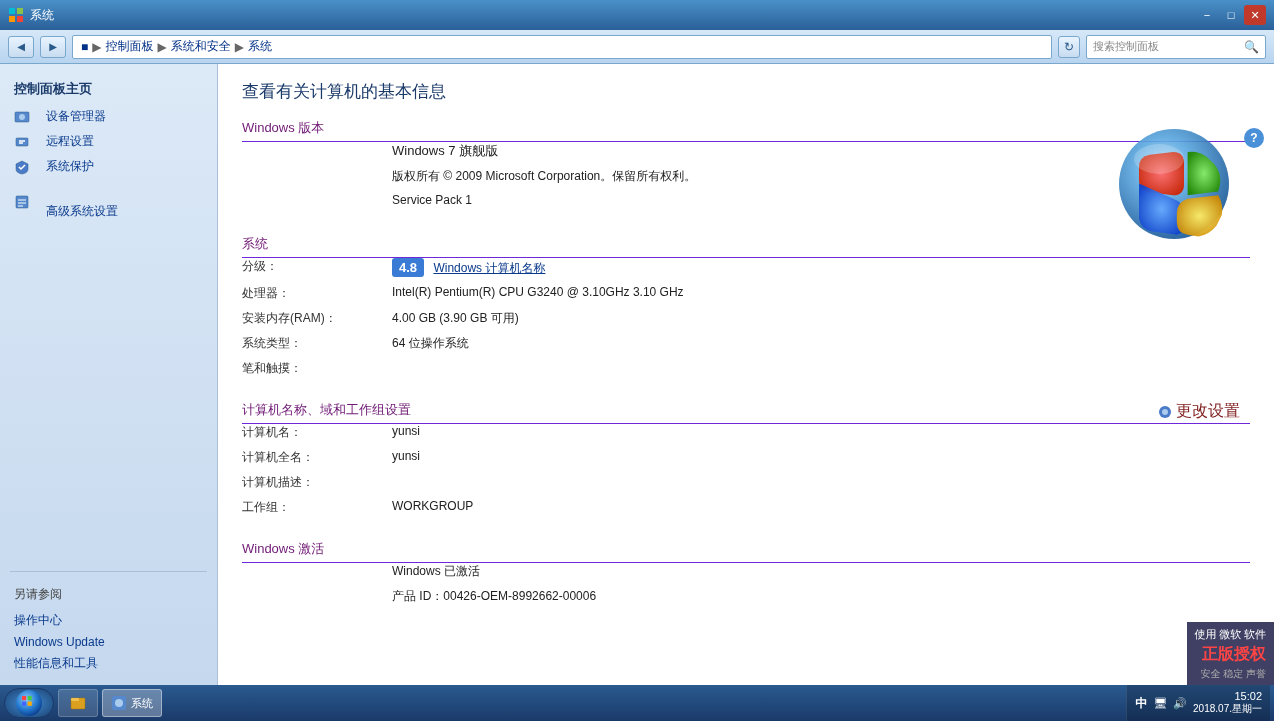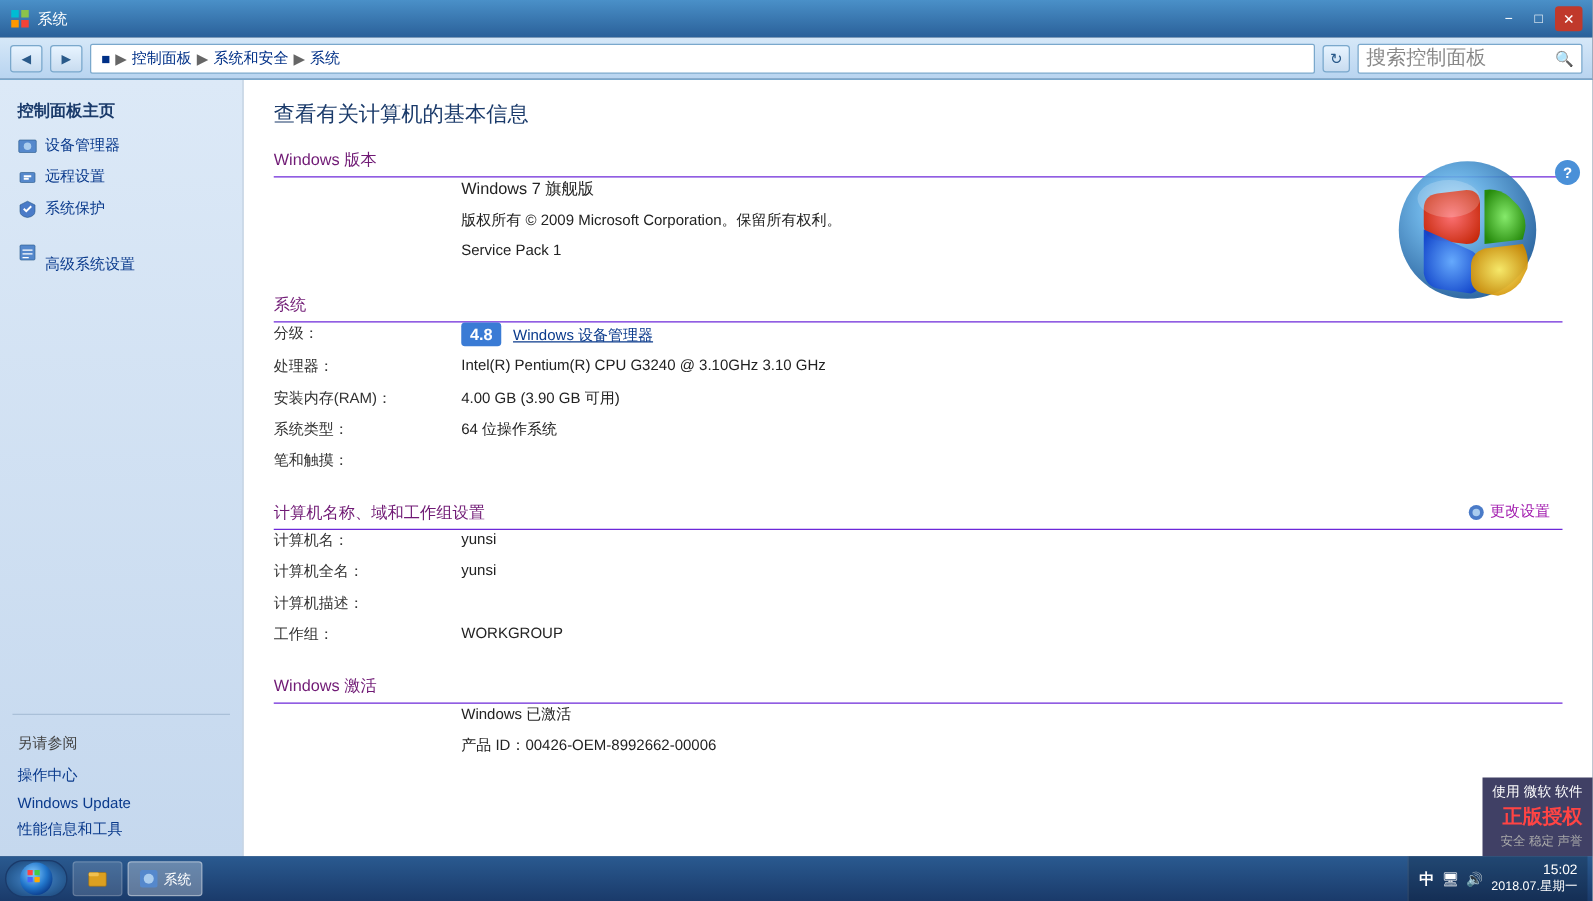--- a/index.html
+++ b/index.html
@@ -119,40 +119,40 @@
 
     
     .main-container {
       display: flex;
       height: calc(721px - 30px - 34px - 36px);
       background: white;
     }
 
     
     .sidebar {
-      width: 195px;
+      width: 218px;
       background: linear-gradient(to bottom, #dce9f7, #c5d8ee);
       border-right: 1px solid #aac0d8;
       padding: 10px 0;
       display: flex;
       flex-direction: column;
     }
     .sidebar-section-title {
       font-size: 13px;
       color: #1a3a6a;
       font-weight: bold;
       padding: 6px 14px;
       cursor: default;
     }
     .sidebar-item {
       display: flex;
       align-items: center;
       padding: 4px 14px;
       cursor: pointer;
-      gap: 6px;
+      gap: 16px;
       color: #0a3a8c;
       font-size: 12px;
     }
     .sidebar-item-icon {
       width: 16px;
       height: 16px;
       flex-shrink: 0;
     }
     .sidebar-divider {
       height: 1px;
@@ -227,24 +227,24 @@
       margin-right: 6px;
     }
     .score-link {
       color: #0a3a8c;
       text-decoration: underline;
       cursor: pointer;
       font-size: 12px;
     }
 
     .change-settings-link {
-      color: #a21caf;
+      color: #7f1d1d;
       text-decoration: none;
       cursor: pointer;
-      font-size: 12px;
+      font-size: 16px;
       display: flex;
       align-items: center;
       gap: 4px;
     }
 
     .section-title-bar {
       border-bottom: 1px solid #6d28d9;
       padding-bottom: 4px;
       margin-bottom: 0;
       color: #701a75;
@@ -376,21 +376,21 @@
     <span>■</span>
     <span class="breadcrumb-arrow"> ▶ </span>
     <span>控制面板</span>
     <span class="breadcrumb-arrow"> ▶ </span>
     <span>系统和安全</span>
     <span class="breadcrumb-arrow"> ▶ </span>
     <span>系统</span>
   </div>
   <div class="refresh-btn">↻</div>
   <div class="search-box">
-    <span style="color:#888;font-size:16px;">搜索控制面板</span>
+    <span style="color:#888;font-size:11px;">搜索控制面板</span>
     <span style="margin-left:auto;color:#666;">🔍</span>
   </div>
 </div>
 
 <div class="main-container">
 
   <div class="sidebar">
     <div class="sidebar-section-title">控制面板主页</div>
 
     <div class="sidebar-item">
@@ -512,21 +512,21 @@
     <div style="height:20px;"></div>
 
     <div>
       <div class="section-title-bar">系统</div>
       <div class="info-row">
         <div class="info-label">分级：</div>
         <div class="info-value">
           <span class="score-badge">
             <span>4.8</span>
           </span>
-          <a class="score-link">Windows 设备管理器</a>
+          <a class="score-link">Windows 计算机名称</a>
         </div>
       </div>
       <div class="info-row">
         <div class="info-label">处理器：</div>
         <div class="info-value">Intel(R) Pentium(R) CPU G3240 @ 3.10GHz   3.10 GHz</div>
       </div>
       <div class="info-row">
         <div class="info-label">安装内存(RAM)：</div>
         <div class="info-value">4.00 GB (3.90 GB 可用)</div>
       </div>
@@ -579,21 +579,21 @@
       <div class="info-row">
         <div class="info-label"></div>
         <div class="info-value">产品 ID：00426-OEM-8992662-00006</div>
       </div>
     </div>
 
   </div>
 </div>
 
 <div class="watermark">
-  <div style="font-size:11px;">使用 微软 软件</div>
+  <div style="font-size:11px;font-family:Liberation Serif, serif;">使用 微软 软件</div>
   <div class="watermark-title">正版授权</div>
   <div style="font-size:10px;color:#aaa;">安全 稳定 声誉</div>
 </div>
 
 <div class="taskbar">
   <div class="start-btn">
     <svg width="28" height="28" viewBox="0 0 28 28">
       <circle cx="14" cy="14" r="13" fill="url(#startGrad)"></circle>
       <defs>
         <radialGradient id="startGrad" cx="40%" cy="35%" r="70%">

